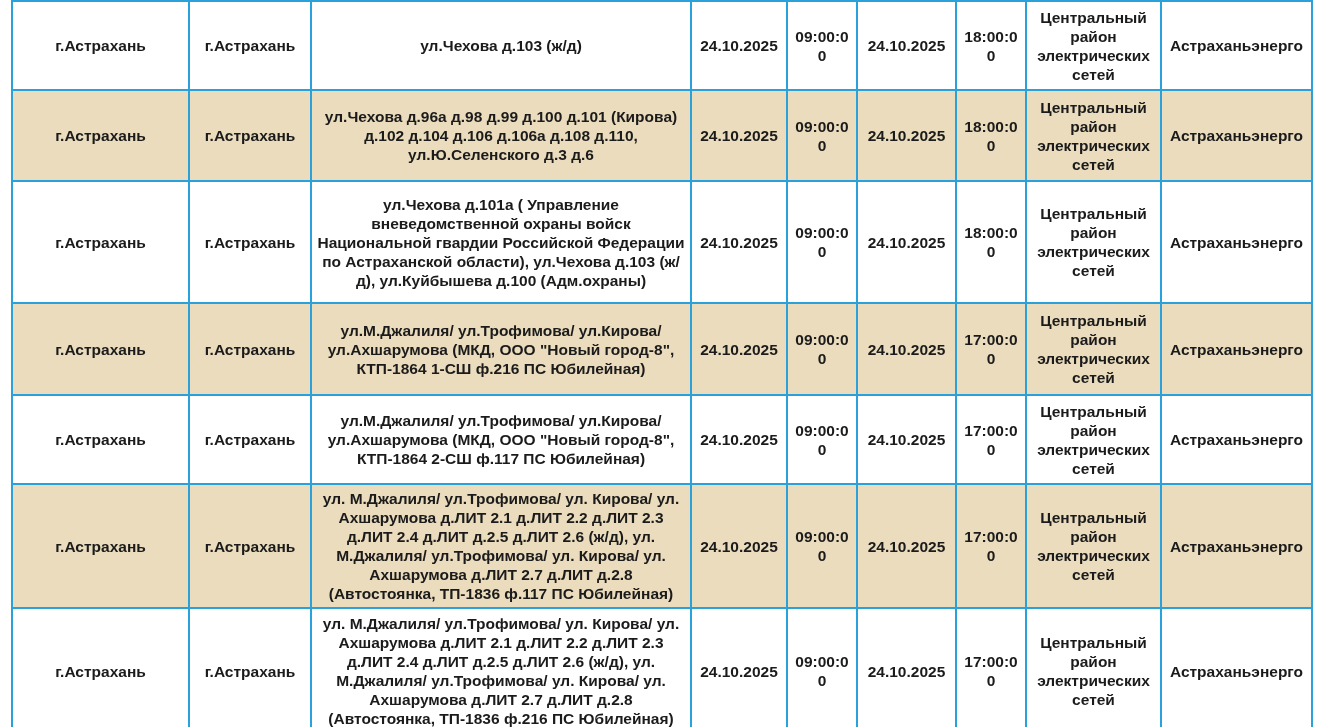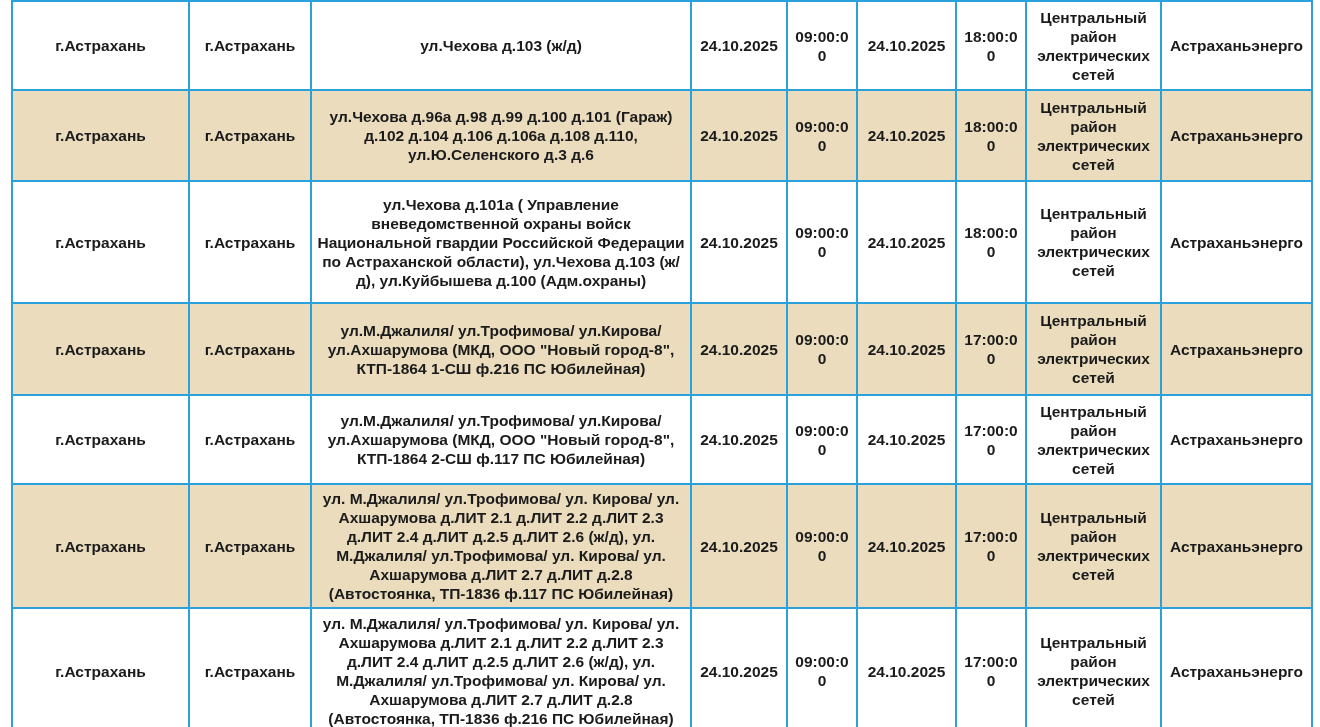--- a/index.html
+++ b/index.html
@@ -72,21 +72,21 @@
           <td class="col-start_date">24.10.2025</td>
           <td class="col-start_time">09:00:00</td>
           <td class="col-end_date">24.10.2025</td>
           <td class="col-end_time">18:00:00</td>
           <td class="col-district">Центральный район электрических сетей</td>
           <td class="col-company">Астраханьэнерго</td>
         </tr>
         <tr class="alt" style="height: 91px;">
           <td class="col-city">г.Астрахань</td>
           <td class="col-settlement">г.Астрахань</td>
-          <td class="col-address">ул.Чехова д.96а д.98 д.99 д.100 д.101 (Гараж) д.102 д.104 д.106 д.106а д.108 д.110, ул.Ю.Селенского д.3 д.6</td>
+          <td class="col-address">ул.Чехова д.96а д.98 д.99 д.100 д.101 (Кирова) д.102 д.104 д.106 д.106а д.108 д.110, ул.Ю.Селенского д.3 д.6</td>
           <td class="col-start_date">24.10.2025</td>
           <td class="col-start_time">09:00:00</td>
           <td class="col-end_date">24.10.2025</td>
           <td class="col-end_time">18:00:00</td>
           <td class="col-district">Центральный район электрических сетей</td>
           <td class="col-company">Астраханьэнерго</td>
         </tr>
         <tr style="height: 122px;">
           <td class="col-city">г.Астрахань</td>
           <td class="col-settlement">г.Астрахань</td>

